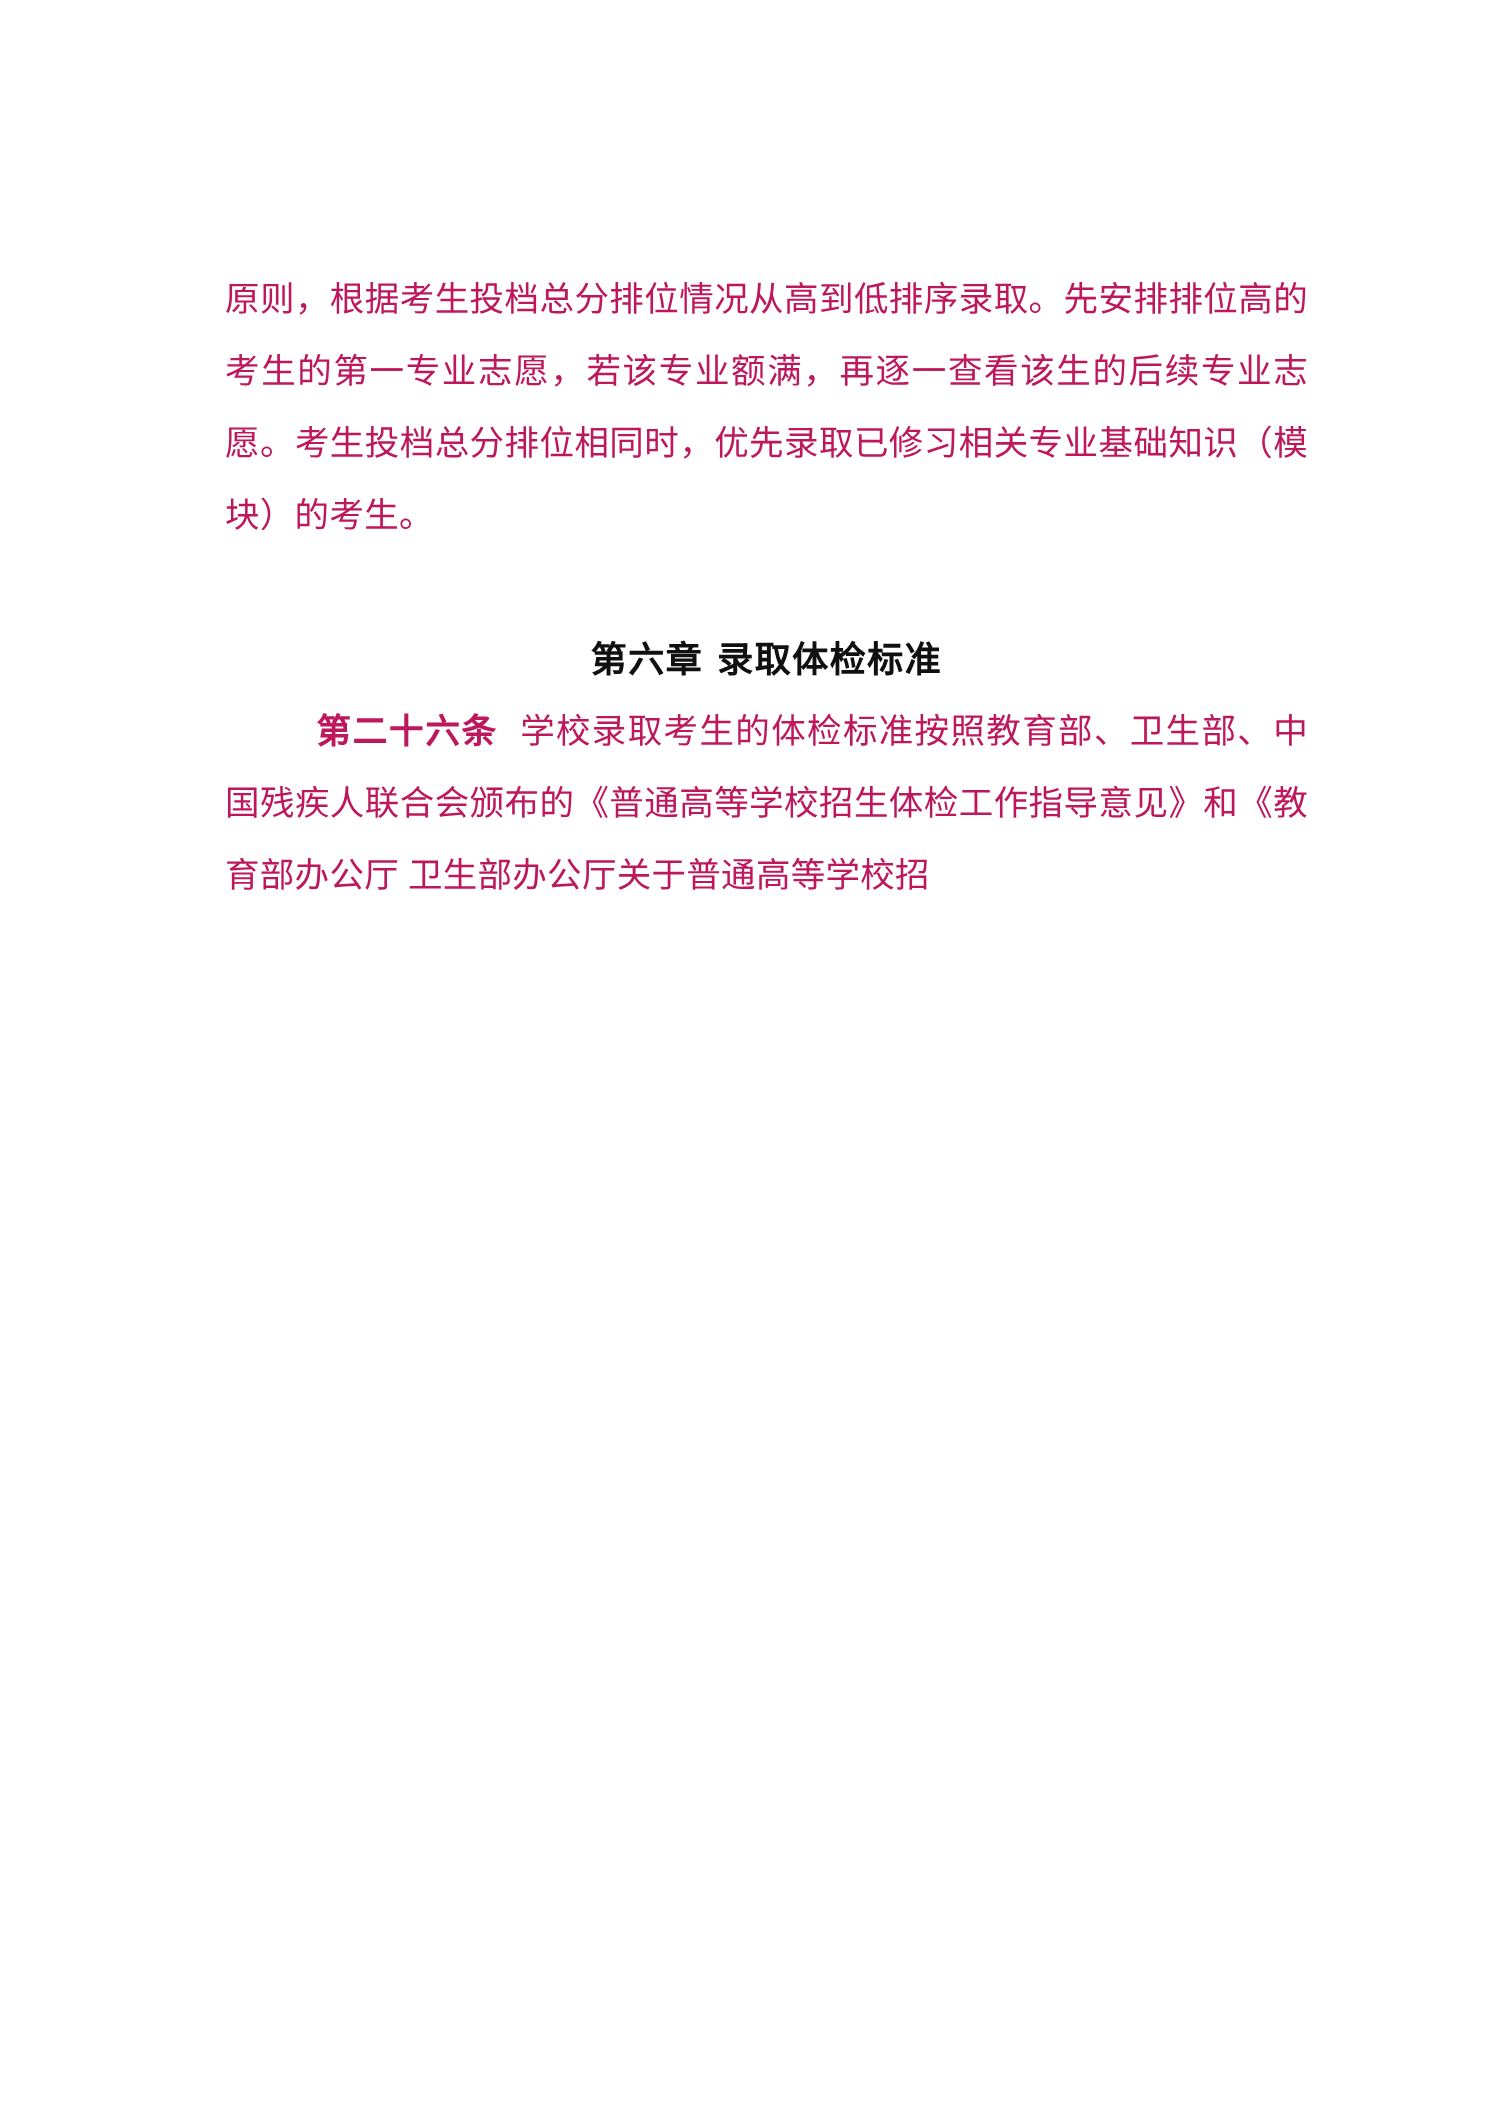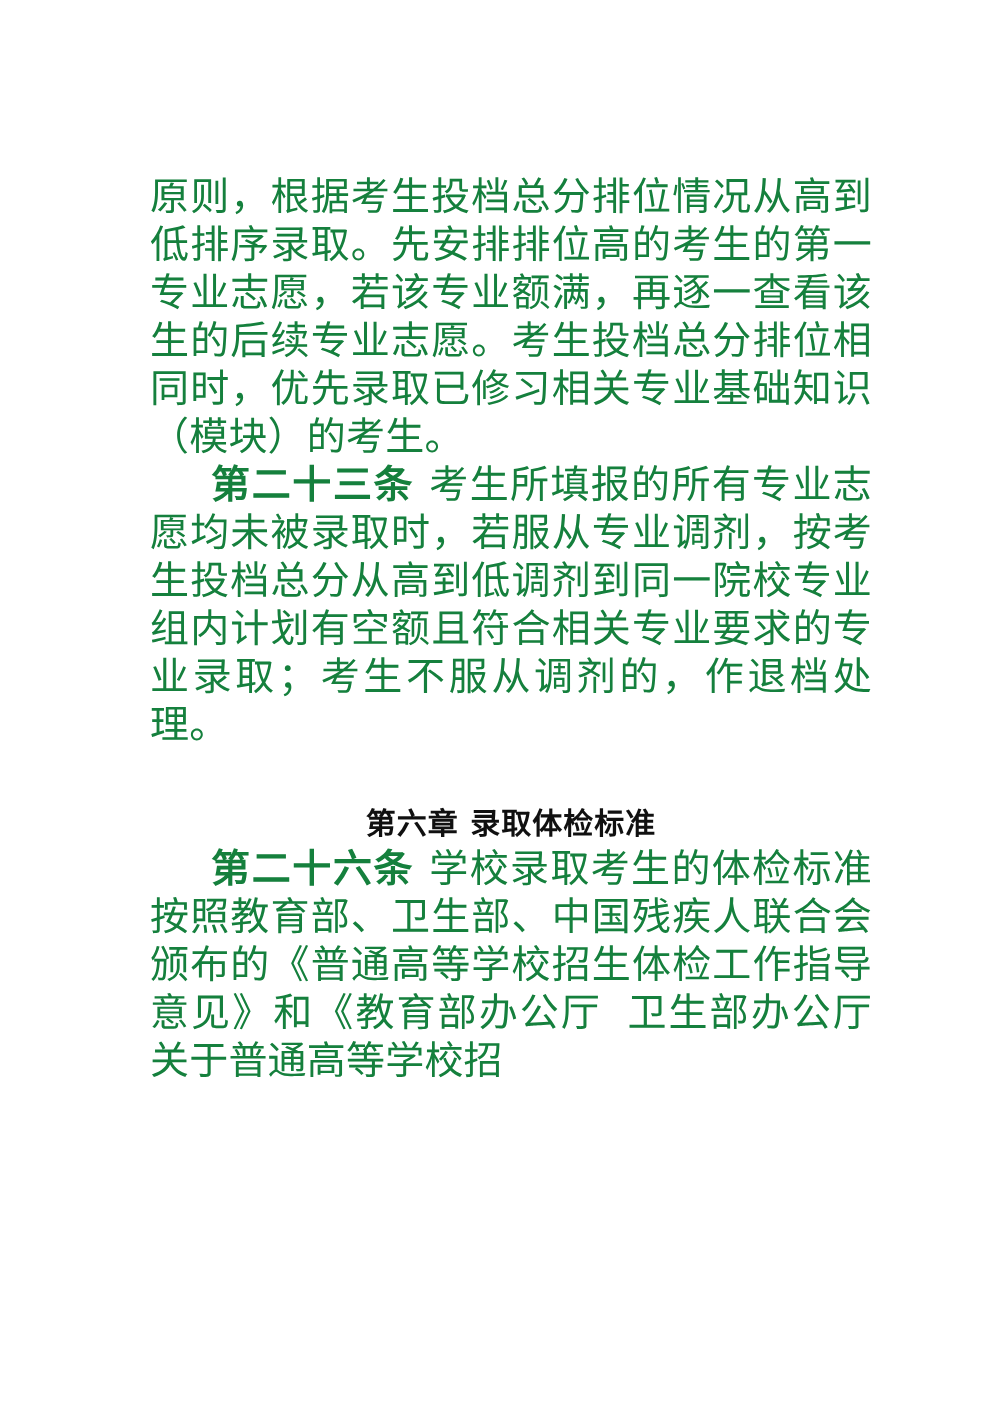--- a/index.html
+++ b/index.html
@@ -21,24 +21,24 @@
   
   .doc-body {
     position: absolute;
     left: 150px;
     top: 176px;
     width: 722px;
   }
 
   .para {
     margin: 0;
-    font-family: Liberation Mono, monospace;
-    font-size: 39px;
+    font-family: Liberation Serif, serif;
+    font-size: 23px;
     line-height: 48px;
-    color: #15803d;
+    color: #be185d;
     text-align: justify;
     text-justify: inter-character;
     text-align-last: left;
     letter-spacing: 0.2px;
     word-break: break-all;
     -webkit-font-smoothing: antialiased;
   }
 
   .para.indent {
     text-indent: 61px; 
@@ -52,21 +52,21 @@
 
   .article-gap {
     display: inline-block;
     width: 14px;
   }
 
   
   .chapter-heading {
     margin: 0;
     font-family: "DejaVu Sans", "Liberation Sans", sans-serif;
-    font-size: 30px;
+    font-size: 24px;
     font-weight: 700;
     line-height: 48px;
     color: #101010;
     text-align: center;
     letter-spacing: 1px;
   }
 
   .spacer-line {
     height: 48px;
   }
@@ -76,23 +76,20 @@
 
 <div class="page">
 
   <div class="doc-body">
 
     <p class="para">
       <span>原则，根据考生投档总分排位情况从高到低排序录取。先安排排位高的考生的第一专业志愿，若该专业额满，再逐一查看该生的后续专业志愿。考生投档总分排位相同时，优先录取已修习相关专业基础知识（模块）的考生。</span>
     </p>
 
 
-    <p class="para indent">
-      <span class="article-label">第二十三条</span><span class="article-gap"></span><span>考生所填报的所有专业志愿均未被录取时，若服从专业调剂，按考生投档总分从高到低调剂到同一院校专业组内计划有空额且符合相关专业要求的专业录取；考生不服从调剂的，作退档处理。</span>
-    </p>
 
 
 
     <div class="spacer-line"></div>
 
     <h2 class="chapter-heading">第六章  录取体检标准</h2>
 
     <p class="para indent">
       <span class="article-label">第二十六条</span><span class="article-gap"></span><span>学校录取考生的体检标准按照教育部、卫生部、中国残疾人联合会颁布的《普通高等学校招生体检工作指导意见》和《教育部办公厅  卫生部办公厅关于普通高等学校招</span>
     </p>

